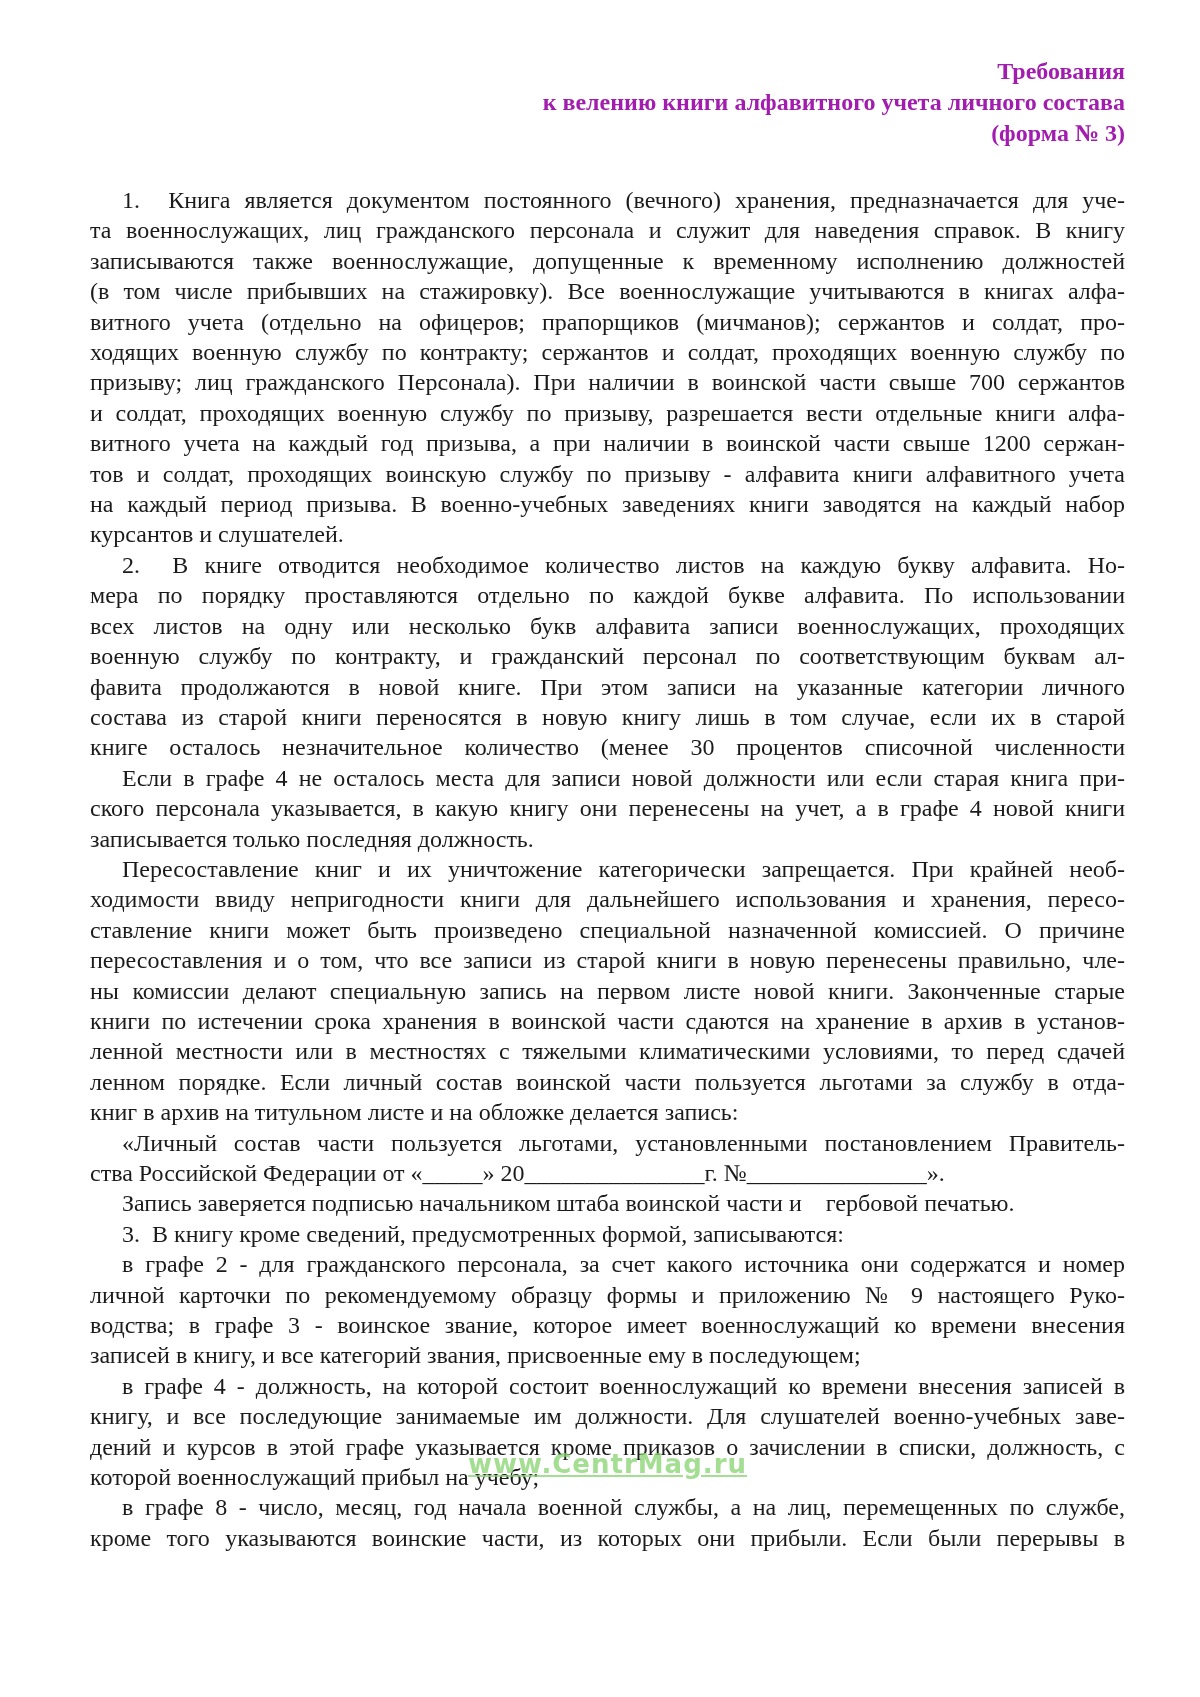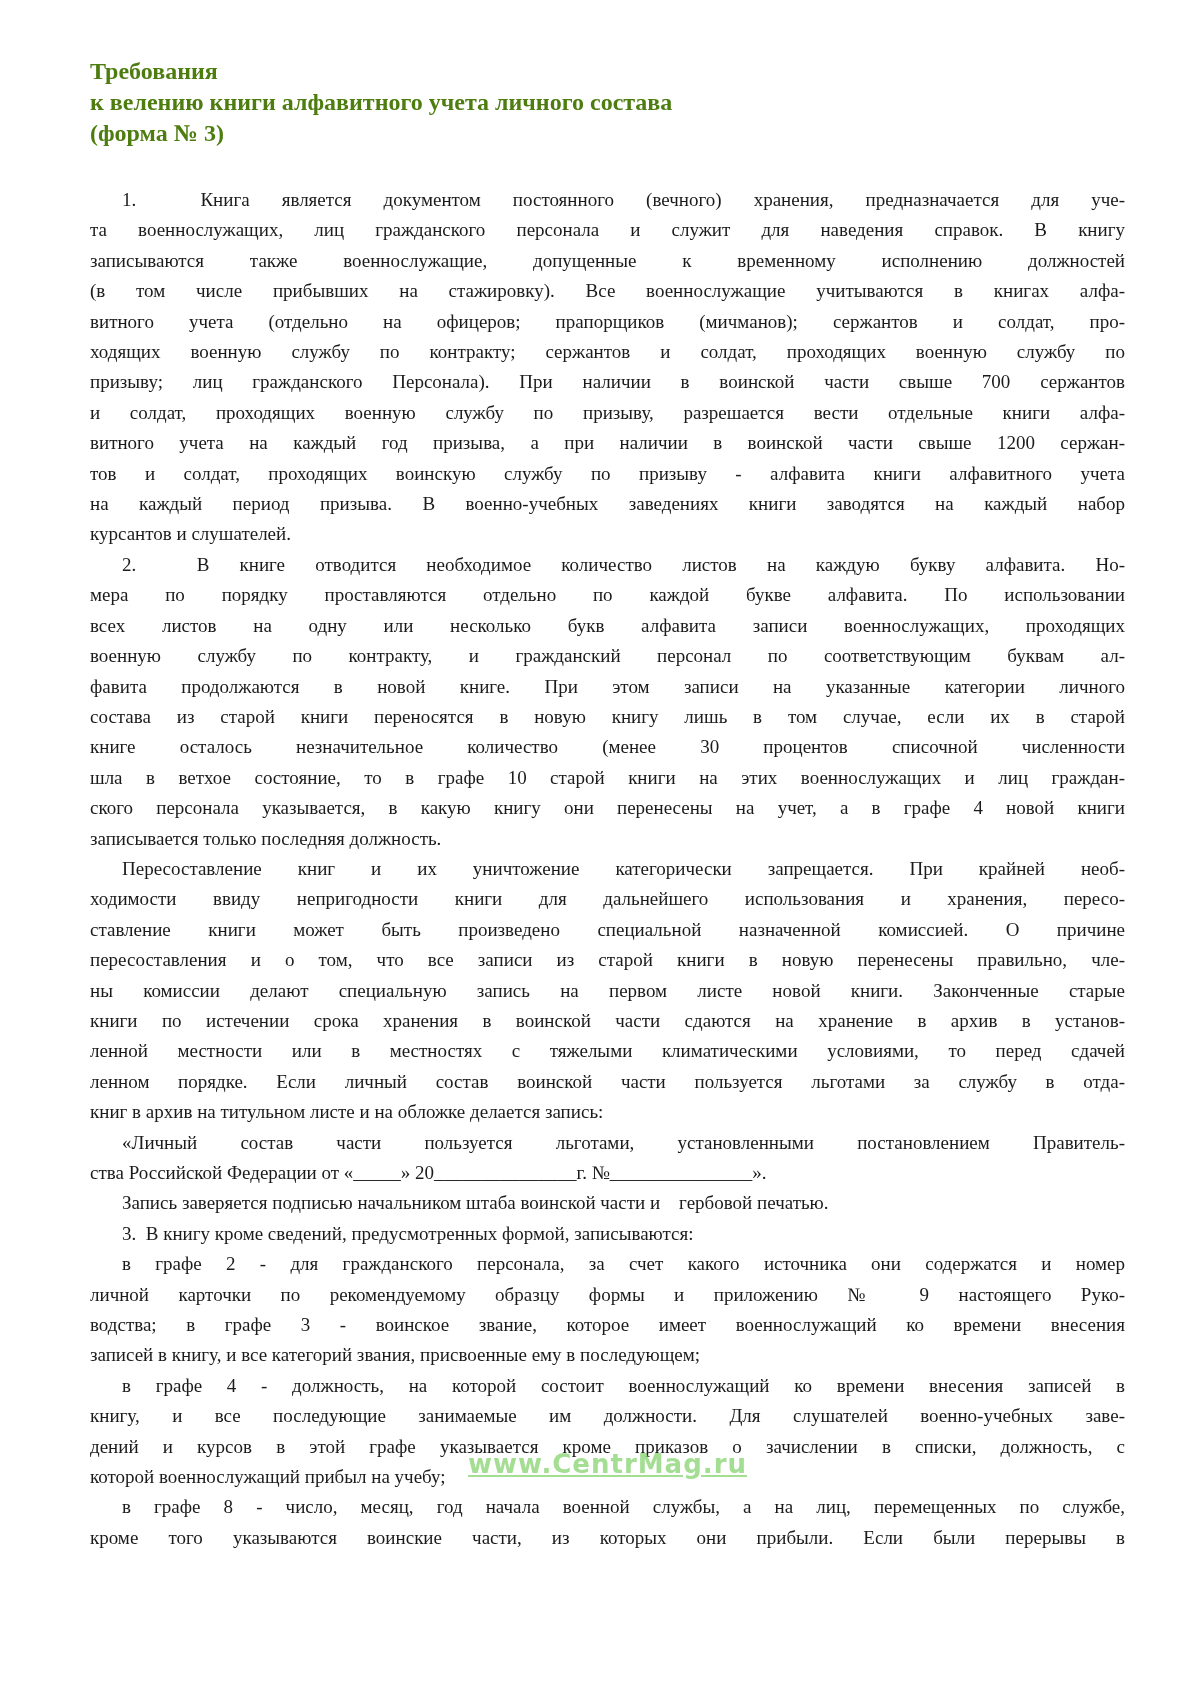--- a/index.html
+++ b/index.html
@@ -11,32 +11,32 @@
     background: #ffffff;
     overflow: hidden;
     font-family: "Liberation Serif", "DejaVu Serif", serif;
     color: #1b1b1b;
   }
   .title-block {
     position: absolute;
     top: 56px;
     left: 90px;
     width: 1035px;
-    text-align: left;
+    text-align: right;
     font-weight: bold;
     font-size: 24px;
     line-height: 31px;
-    color: #4d7c0f;
+    color: #a21caf;
   }
   .doc-body {
     position: absolute;
     top: 185px;
     left: 90px;
     width: 1035px;
-    font-size: 19px;
+    font-size: 24px;
     line-height: 30.4px;
     color: #1b1b1b;
   }
   .line {
     text-align: justify;
     white-space: normal;
   }
   .line.just {
     text-align-last: justify;
   }
@@ -82,21 +82,21 @@
       <div class="line just">тов и солдат, проходящих воинскую службу по призыву - алфавита книги алфавитного учета</div>
       <div class="line just">на каждый период призыва. В военно-учебных заведениях книги заводятся на каждый набор</div>
       <div class="line">курсантов и слушателей.</div>
       <div class="line first just">2. &nbsp;В книге отводится необходимое количество листов на каждую букву алфавита. Но-</div>
       <div class="line just">мера по порядку проставляются отдельно по каждой букве алфавита. По использовании</div>
       <div class="line just">всех листов на одну или несколько букв алфавита записи военнослужащих, проходящих</div>
       <div class="line just">военную службу по контракту, и гражданский персонал по соответствующим буквам ал-</div>
       <div class="line just">фавита продолжаются в новой книге. При этом записи на указанные категории личного</div>
       <div class="line just">состава из старой книги переносятся в новую книгу лишь в том случае, если их в старой</div>
       <div class="line just">книге осталось незначительное количество (менее 30 процентов списочной численности</div>
-      <div class="line just">шла в ветхое состояние, то в графе 10 старой книги на этих военнослужащих и лиц граждан-</div>
+      <div class="line first just">Если в графе 4 не осталось места для записи новой должности или если старая книга при-</div>
       <div class="line just">ского персонала указывается, в какую книгу они перенесены на учет, а в графе 4 новой книги</div>
       <div class="line">записывается только последняя должность.</div>
       <div class="line first just">Пересоставление книг и их уничтожение категорически запрещается. При крайней необ-</div>
       <div class="line just">ходимости ввиду непригодности книги для дальнейшего использования и хранения, пересо-</div>
       <div class="line just">ставление книги может быть произведено специальной назначенной комиссией. О причине</div>
       <div class="line just">пересоставления и о том, что все записи из старой книги в новую перенесены правильно, чле-</div>
       <div class="line just">ны комиссии делают специальную запись на первом листе новой книги. Законченные старые</div>
       <div class="line just">книги по истечении срока хранения в воинской части сдаются на хранение в архив в установ-</div>
       <div class="line just">ленной местности или в местностях с тяжелыми климатическими условиями, то перед сдачей</div>
       <div class="line just">ленном порядке. Если личный состав воинской части пользуется льготами за службу в отда-</div>

